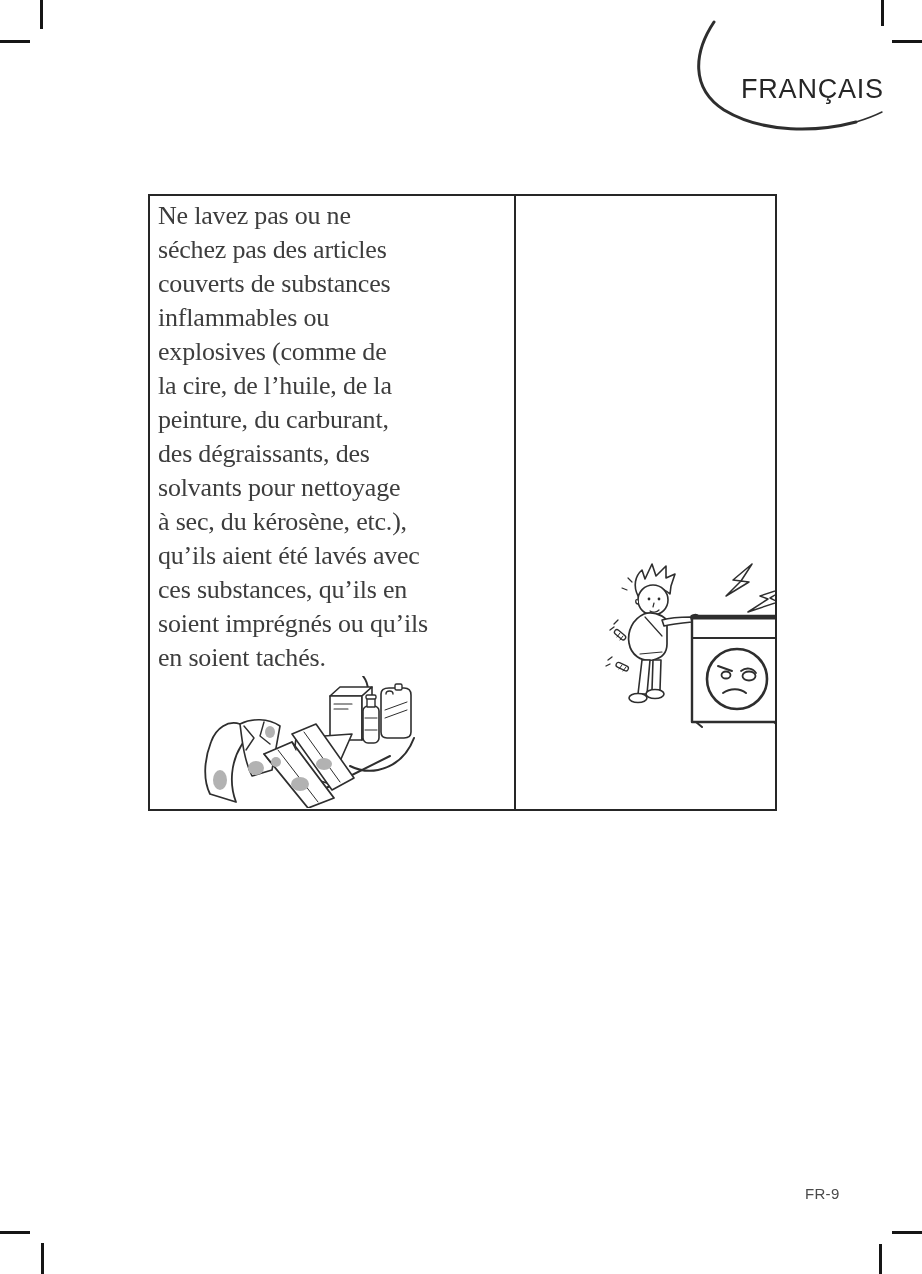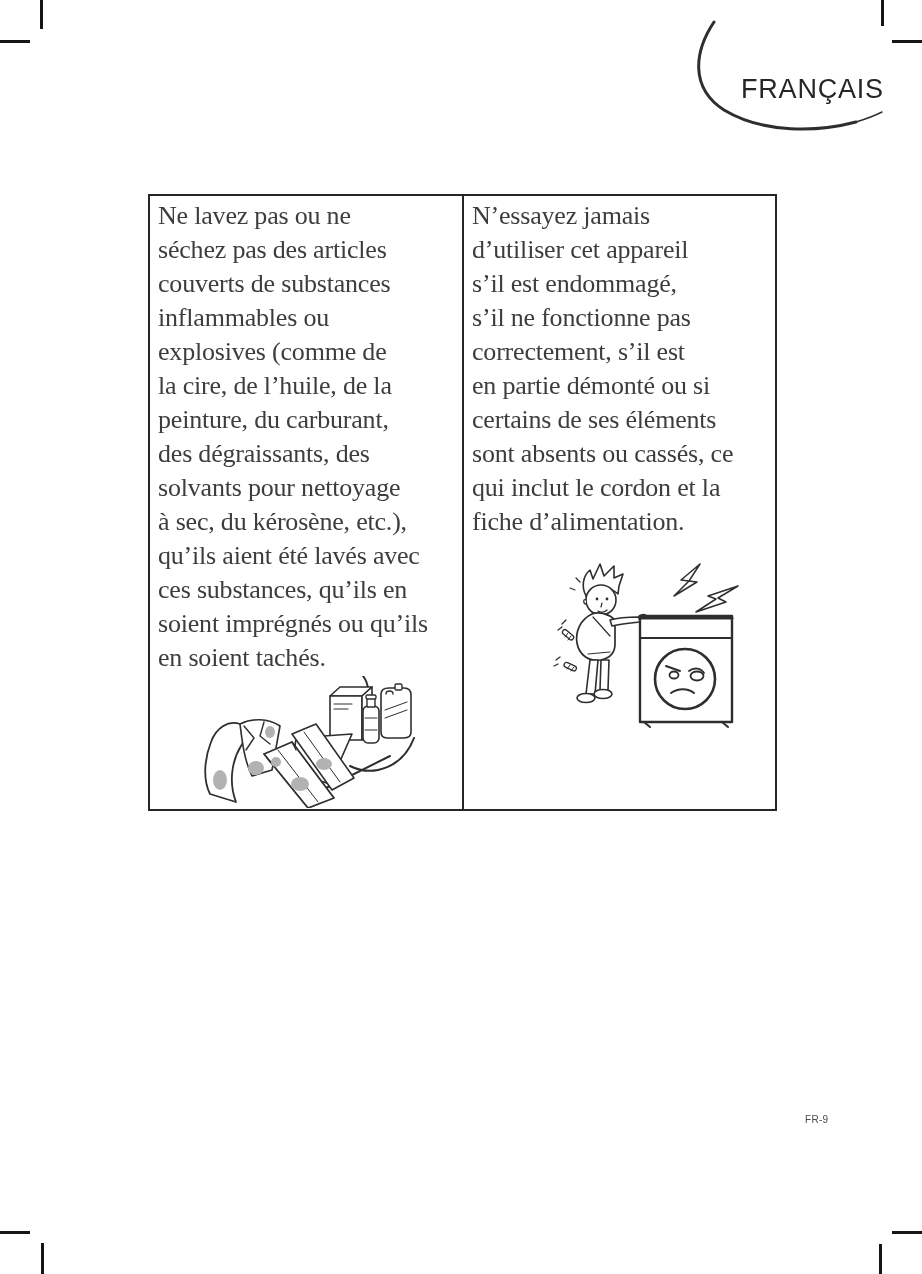--- a/index.html
+++ b/index.html
@@ -38,43 +38,43 @@
     width: 629px; height: 617px;
     border: 2px solid #262626;
     box-sizing: border-box;
     display: flex;
   }
   .warn-cell {
     position: relative;
     box-sizing: border-box;
     overflow: hidden;
   }
-  .warn-cell.left  { width: 314px; border-right: 2px solid #262626; }
+  .warn-cell.left  { width: 366px; border-right: 2px solid #262626; }
   .warn-cell.right { flex: 1; }
   .warn-text {
     margin: 3px 2px 0 8px;
     font-size: 26px;
     line-height: 34px;
     color: #3d3d3d;
     white-space: pre-line;
     letter-spacing: -0.2px;
   }
   .illus { position: absolute; }
   #illus-clothes { left: 50px; top: 480px; width: 232px; height: 132px; }
   #illus-washer  { left: 84px; top: 364px; width: 198px; height: 172px; }
   .illus svg { display: block; width: 100%; height: 100%; }
   .ink { stroke: #2e2e2e; fill: none; stroke-linecap: round; stroke-linejoin: round; }
   .ink-fill { stroke: #2e2e2e; fill: #ffffff; stroke-linecap: round; stroke-linejoin: round; }
   .stain { fill: #b2b2b2; stroke: none; }
 
   
   .page-number {
-    position: absolute; left: 805px; top: 1114px;
+    position: absolute; left: 805px; top: 1185px;
     font-family: "Liberation Sans", sans-serif;
-    font-size: 10px; color: #4a4a4a; letter-spacing: 0.3px;
+    font-size: 15px; color: #4a4a4a; letter-spacing: 0.3px;
   }
 </style>
 </head>
 <body>
 
 <div class="crop v" id="crop-tl-v"></div>
 <div class="crop h" id="crop-tl-h"></div>
 <div class="crop v" id="crop-tr-v"></div>
 <div class="crop h" id="crop-tr-h"></div>
 <div class="crop h" id="crop-bl-h"></div>
@@ -153,30 +153,20 @@
           <path class="ink" stroke-width="1" d="M 78 74 L 118 126"></path>
           <path class="ink" stroke-width="1.2" d="M 64 78 L 70 86 M 92 66 L 96 74"></path>
           <ellipse class="stain" cx="100" cy="108" rx="9" ry="7"></ellipse>
           <ellipse class="stain" cx="76" cy="86" rx="5" ry="5"></ellipse>
         </g>
       </svg>
     </div>
   </div>
 
   <div class="warn-cell right">
-    <div class="warn-text">N’essayez jamais
-d’utiliser cet appareil
-s’il est endommagé,
-s’il ne fonctionne pas
-correctement, s’il est
-en partie démonté ou si
-certains de ses éléments
-sont absents ou cassés, ce
-qui inclut le cordon et la
-fiche d’alimentation.</div>
 
     <div class="illus" id="illus-washer">
       <svg viewBox="0 0 198 172">
 
         <g>
           <path class="ink-fill" stroke-width="1.5" d="M 152 4 L 133 20 L 141 21 L 126 36 L 149 22 L 141 21 Z"></path>
           <path class="ink-fill" stroke-width="1.5" d="M 190 26 L 160 36 L 168 39 L 148 52 L 178 42 L 170 38 Z"></path>
         </g>
 
         <g>

